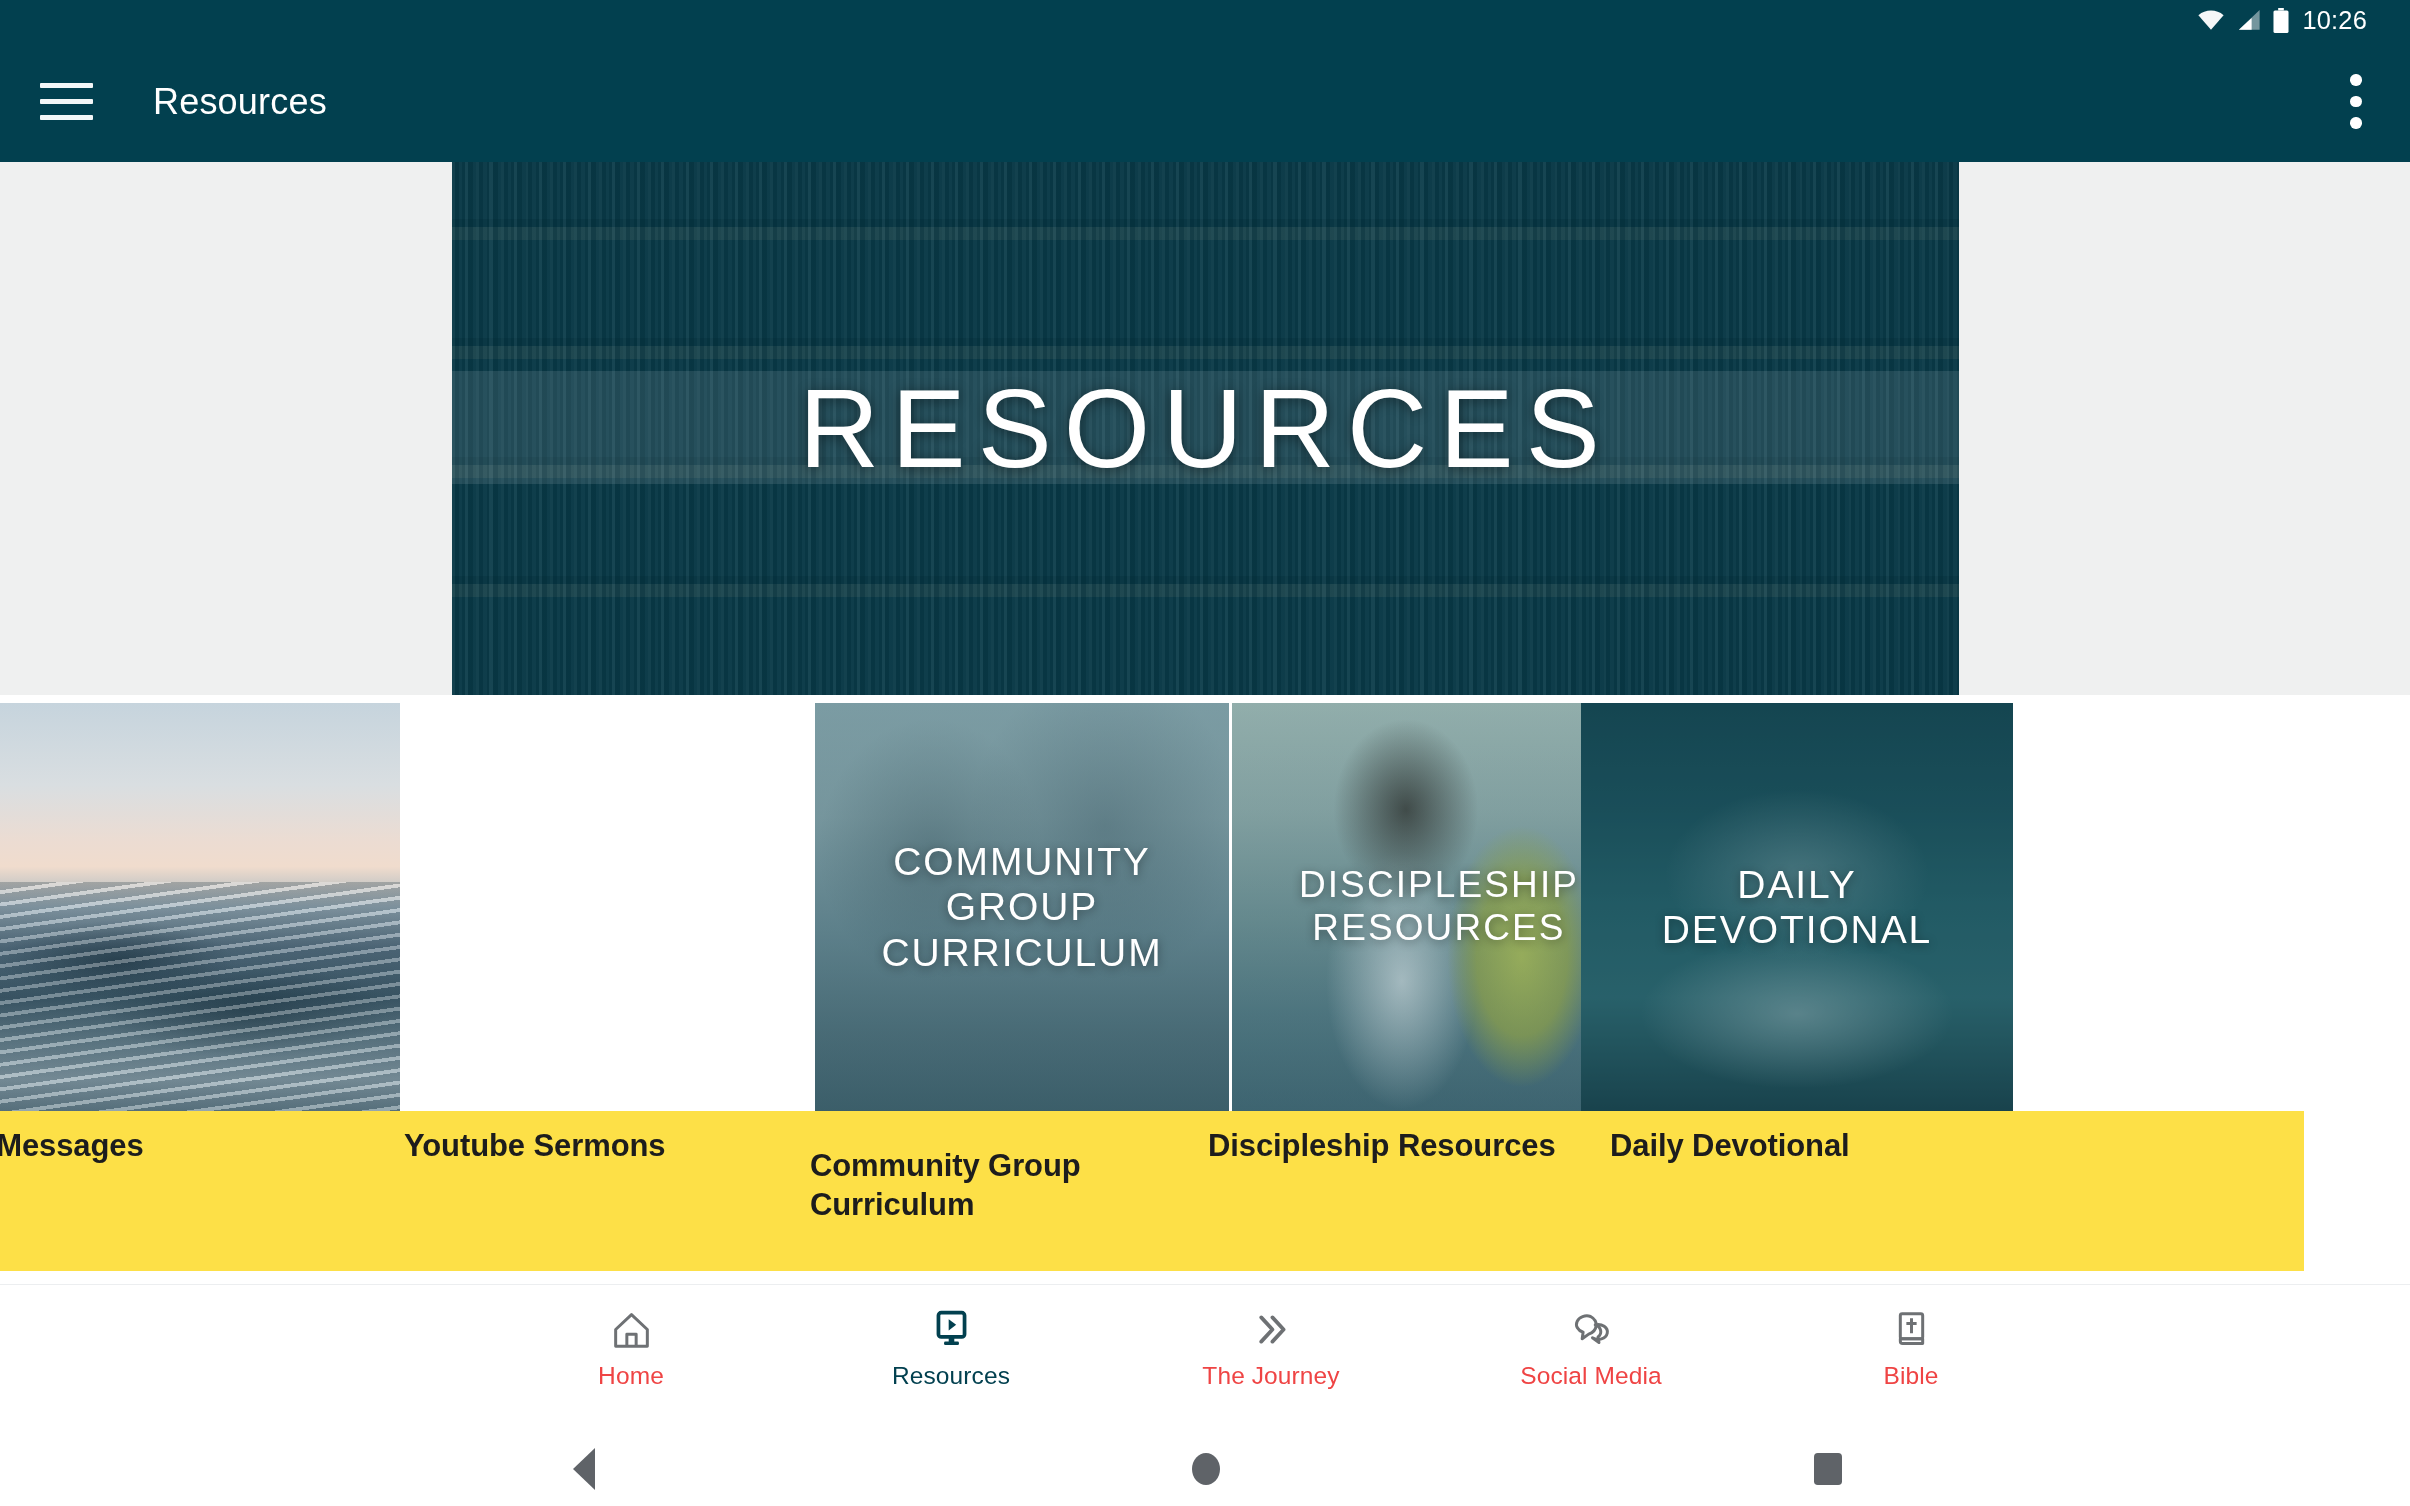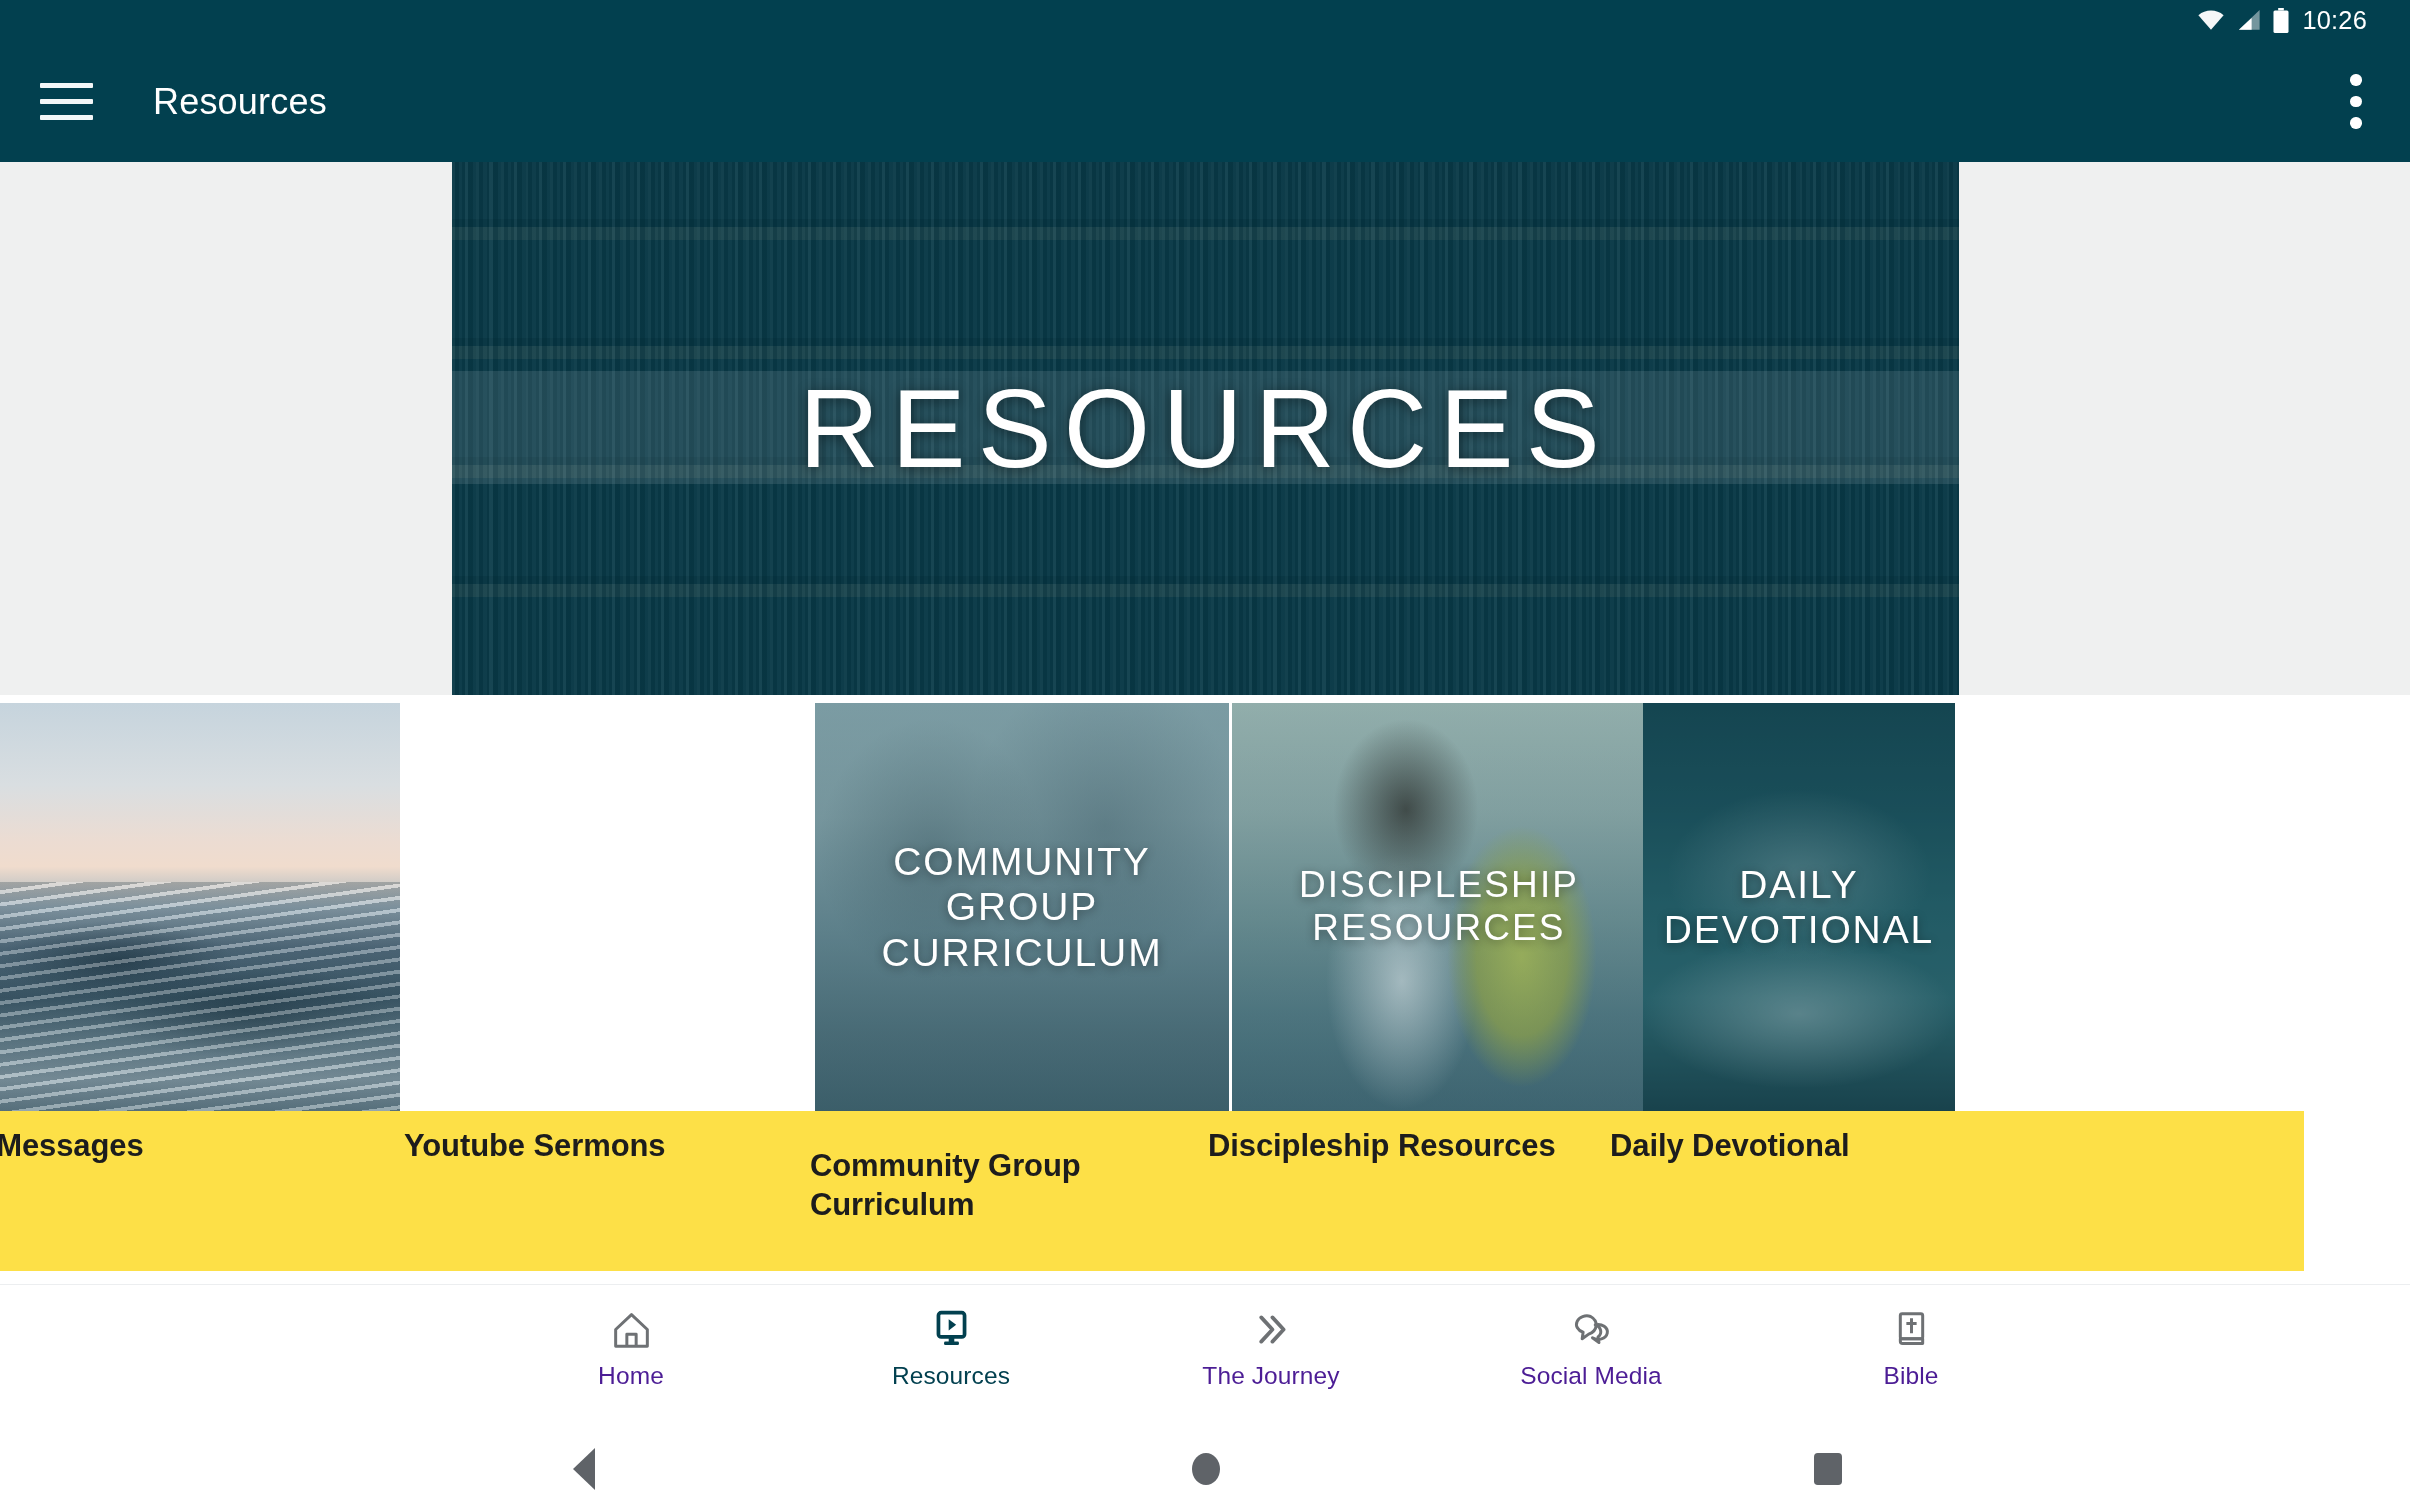--- a/index.html
+++ b/index.html
@@ -154,21 +154,21 @@
       radial-gradient(ellipse 113px 141px at 42% 26%, #3a3027 0%, rgba(58,48,39,0) 64%),
       radial-gradient(ellipse 113px 198px at 70% 62%, #cdd44b 0%, #a9b449 40%, rgba(169,180,73,0) 66%),
       radial-gradient(ellipse 122px 207px at 41% 68%, #e6eced 0%, rgba(230,236,237,0) 62%),
       linear-gradient(180deg,#aebfb6 0%, #9fb3ae 26%, #7d9a9a 52%, #5d8088 76%, #4b6d78 100%);
   }
   .c4 .ov-tint{ background:linear-gradient(180deg, rgba(90,140,150,.34), rgba(40,86,100,.40)); }
   .c4 .ov-text{ font-size:37px; letter-spacing:2.1px; flex-direction:column; }
   .c4 .ov-text span{ display:block; }
 
   
-  .c5{ left:1643px; width:312px; }
+  .c5{ left:1581px; width:432px; }
   .c5 .img{
     background:
       radial-gradient(ellipse 188px 122px at 50% 42%, rgba(150,180,185,.55), transparent 70%),
       radial-gradient(ellipse 217px 104px at 50% 76%, rgba(195,215,218,.55), transparent 72%),
       linear-gradient(180deg,#1b4a55 0%, #235762 26%, #2f6a73 50%, #39737b 72%, #21454e 100%);
   }
   .c5 .ov-tint{ background:rgba(10,62,74,.34); }
   .c5 .ov-text{ font-size:39px; letter-spacing:1.9px; flex-direction:column; }
   .c5 .ov-text span{ display:block; }
 
@@ -188,21 +188,21 @@
   .bottom-nav{
     position:absolute; left:0; top:1284px; width:2411px; height:147px;
     background:#ffffff; border-top:0.9px solid #eceef0;
     display:flex; align-items:flex-start;
   }
   .nav-item{
     flex:0 0 auto; width:320px; display:flex; flex-direction:column;
     align-items:center; padding-top:21px; cursor:pointer;
   }
   .nav-item .ic{ height:47px; display:flex; align-items:center; justify-content:center; }
-  .nav-item .tx{ margin-top:8.5px; font-size:24.5px; color:#4c1d95; letter-spacing:0.1px; }
+  .nav-item .tx{ margin-top:8.5px; font-size:24.5px; color:#ef4444; letter-spacing:0.1px; }
   .nav-item.active .tx{ color:#02404f; }
   .nav-spacer{ width:471px; }
 
   
   .sys-bar{
     position:absolute; left:0; top:1431px; width:2411px; height:75px;
     background:#ffffff; display:flex; align-items:center; justify-content:center;
   }
   .sys-btn{
     width:245px; height:75px; display:flex; align-items:center; justify-content:center;

